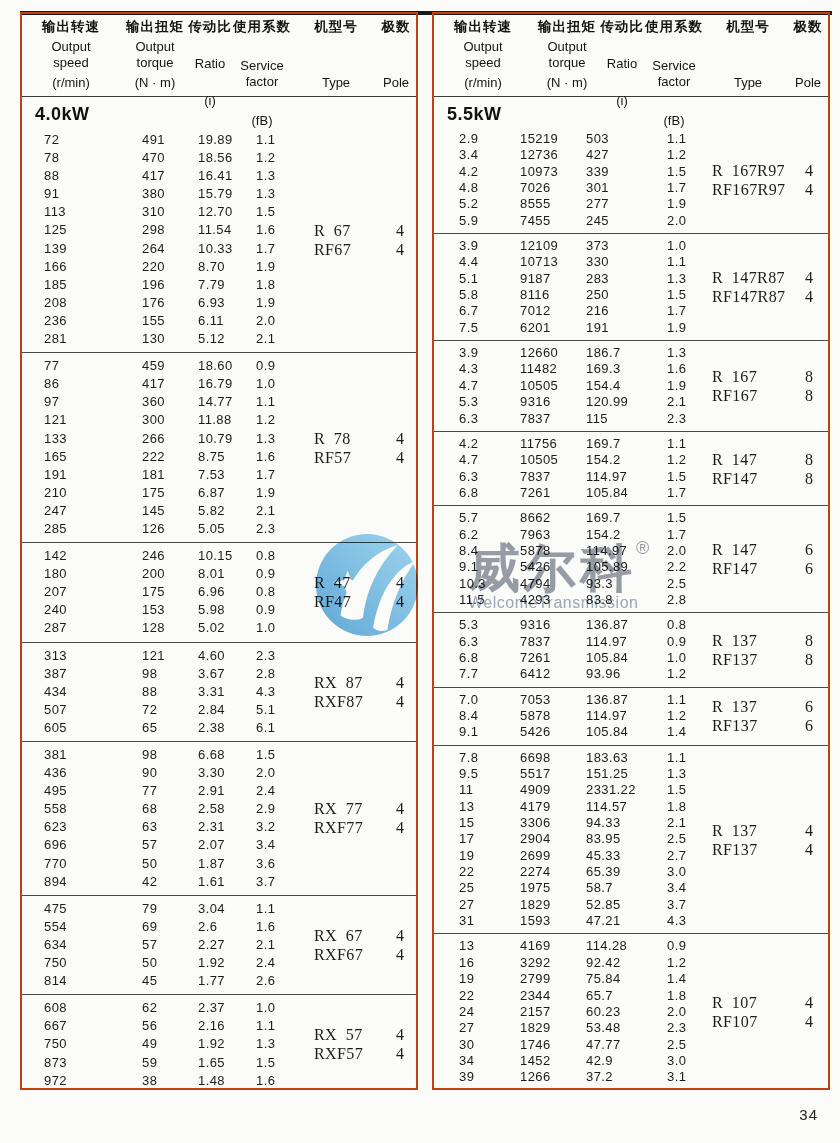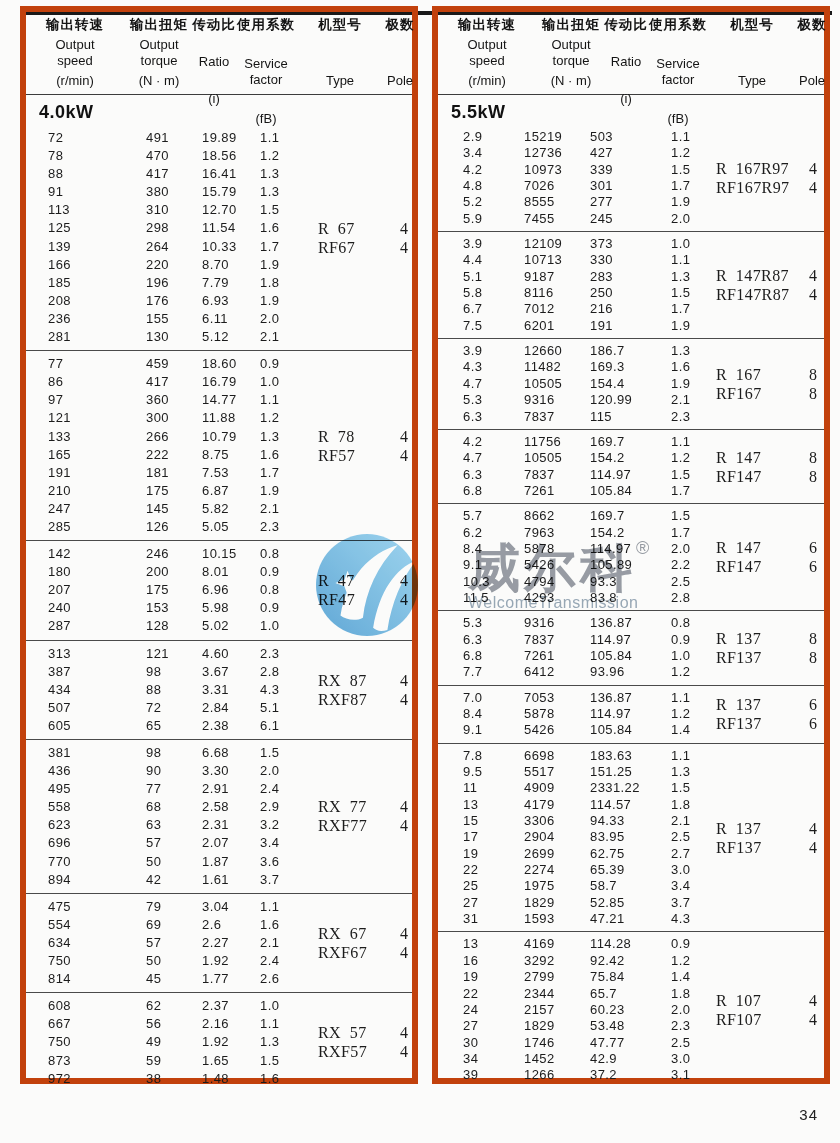--- a/index.html
+++ b/index.html
@@ -4,22 +4,22 @@
 <style>
   html,body{margin:0;padding:0;}
   body{
     width:840px;height:1143px;position:relative;overflow:hidden;
     background:#fbfbfa;
     font-family:"Liberation Sans","DejaVu Sans",sans-serif;
     color:#1c1c1c;
   }
   .top-rule{position:absolute;top:11px;left:20px;width:812px;height:4px;background:#191919;}
   .gtable{
-    position:absolute;top:6px;width:398px;height:1078px;
-    border:6px solid #c2410c;background:transparent;box-sizing:border-box;
+    position:absolute;top:12px;width:398px;height:1078px;
+    border:2px solid #c2410c;background:transparent;box-sizing:border-box;
   }
   #table0{left:20px;}
   #table1{left:432px;}
   .thead{position:relative;height:82px;border-bottom:1.6px solid #3c3c3c;}
   .hcell{position:absolute;top:5px;bottom:5px;display:flex;flex-direction:column;
          justify-content:space-between;align-items:center;text-align:center;
          font-size:13px;line-height:16px;color:#141414;}
   .hcn{font-weight:bold;font-size:13.5px;letter-spacing:1px;white-space:nowrap;}
   .hen div{font-size:13px;}
   .hunit{font-size:13px;}
@@ -780,21 +780,21 @@
           </div>
           <div class="drow">
             <span class="c c0">17</span>
             <span class="c c1">2904</span>
             <span class="c c2">83.95</span>
             <span class="c c3">2.5</span>
           </div>
           <div class="drow">
             <span class="c c0">19</span>
             <span class="c c1">2699</span>
-            <span class="c c2">62.75</span>
+            <span class="c c2">45.33</span>
             <span class="c c3">2.7</span>
           </div>
           <div class="drow">
             <span class="c c0">22</span>
             <span class="c c1">2274</span>
             <span class="c c2">65.39</span>
             <span class="c c3">3.0</span>
           </div>
           <div class="drow">
             <span class="c c0">25</span>

